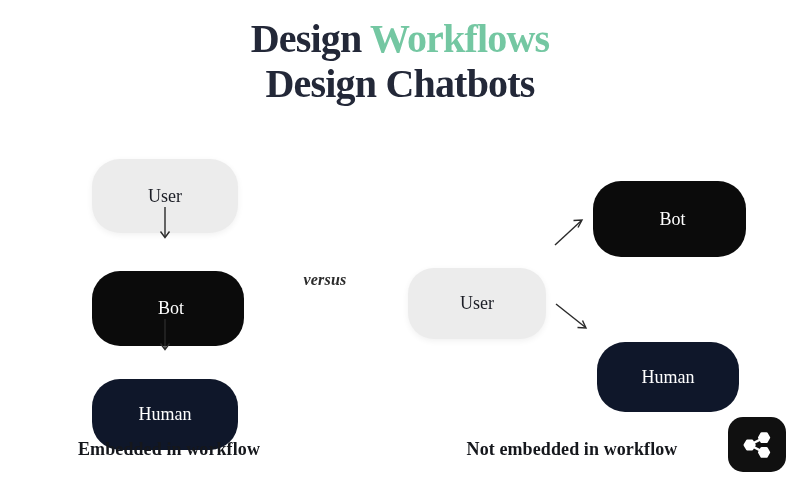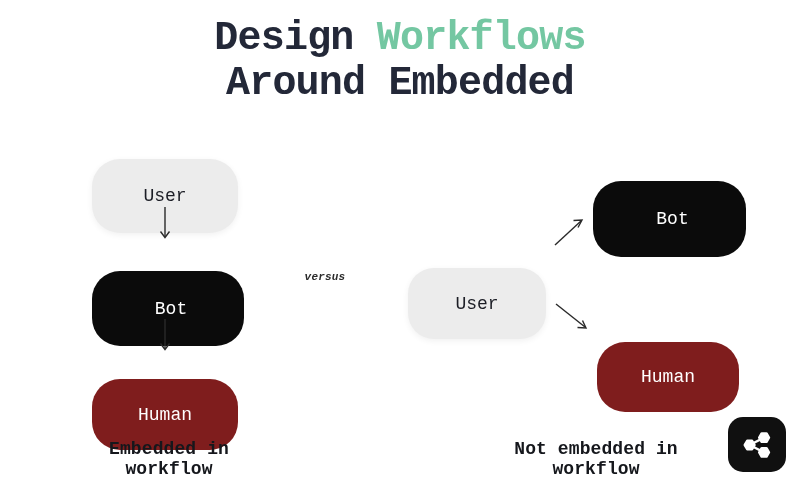--- a/index.html
+++ b/index.html
@@ -1,72 +1,72 @@
 <!DOCTYPE html>
 <html><head>
 <meta charset="utf-8">
 <style>
   html,body{margin:0;padding:0;background:#fff;}
   .page{
     position:relative;width:800px;height:484px;background:#ffffff;overflow:hidden;
-    font-family:Liberation Mono, monospace;color:#222838;
+    font-family:Liberation Serif, serif;color:#222838;
   }
   
   .title{
     position:absolute;left:0;right:0;top:16px;text-align:center;
     font-size:40px;line-height:45px;font-weight:800;letter-spacing:-0.8px;color:#232838;
   }
   .title .accent{color:#74c7a2;}
   
   .node{
     position:absolute;display:flex;align-items:center;justify-content:center;
     border-radius:28px;font-size:18px;font-weight:500;margin-top:28px;
   }
   .node.gray{background:#ececec;color:#1c1e26;box-shadow:0 2px 6px rgba(0,0,0,0.06);}
   .node.black{background:#0b0b0b;color:#ffffff;padding-left:6px;}
-  .node.green{background:#7f1d1d;color:#ffffff;}
+  .node.green{background:#0f172a;color:#ffffff;}
 
   .l-user {left:92px; top:131px; width:146px; height:74px;}
   .l-bot  {left:92px; top:243px; width:146px; height:75px;}
   .l-human{left:92px; top:351px; width:146px; height:71px;}
 
   .r-user {left:408px;top:240px; width:138px; height:71px; border-radius:26px;}
   .r-bot  {left:593px;top:153px; width:147px; height:76px;}
   .r-human{left:597px;top:314px; width:142px; height:70px;}
 
   .arrow{position:absolute;}
   .a1{left:158px;top:206px;}
   .a2{left:158px;top:318px;}
   .a3{left:551px;top:215px;}
   .a4{left:551px;top:299px;}
 
   .versus{
     position:absolute;left:300px;top:271px;width:50px;text-align:center;
-    font-size:11px;font-style:italic;font-weight:700;color:#2b2b2b;letter-spacing:0.2px;
+    font-size:16px;font-style:italic;font-weight:700;color:#2b2b2b;letter-spacing:0.2px;
   }
   .caption{
     position:absolute;top:439px;font-size:18px;font-weight:600;color:#15171c;text-align:center;
     letter-spacing:0.1px;
   }
   .cap-left {left:60px;width:218px;}
-  .cap-right{left:480px;width:232px;}
+  .cap-right{left:456px;width:232px;}
 
   .share-btn{
     position:absolute;left:728px;top:417px;width:58px;height:55px;border-radius:15px;
     background:#101010;display:flex;align-items:center;justify-content:center;cursor:pointer;
   }
 </style>
 </head>
 <body>
 
 <div class="page">
 
   <div class="title">
     <div><span>Design</span> <span class="accent">Workflows</span></div>
-    <div>Around Embedded</div>
+    <div>Design Chatbots</div>
   </div>
 
   <div class="node gray l-user">
     <span>User</span>
   </div>
 
   <svg class="arrow a1" width="14" height="35">
     <line x1="7" y1="1" x2="7" y2="30" stroke="#2a2a2a" stroke-width="1.4"></line>
     <path d="M2.5 25.5 L7 31.5 L11.5 25.5" fill="none" stroke="#2a2a2a" stroke-width="1.4"></path>
   </svg>

